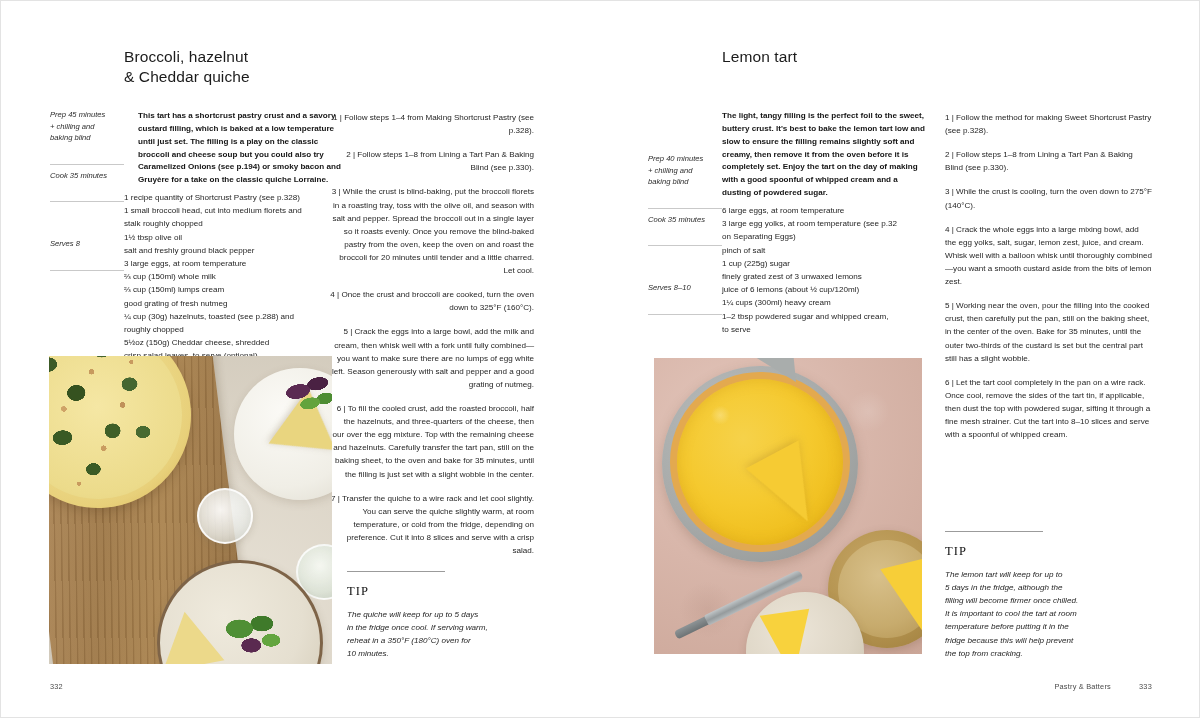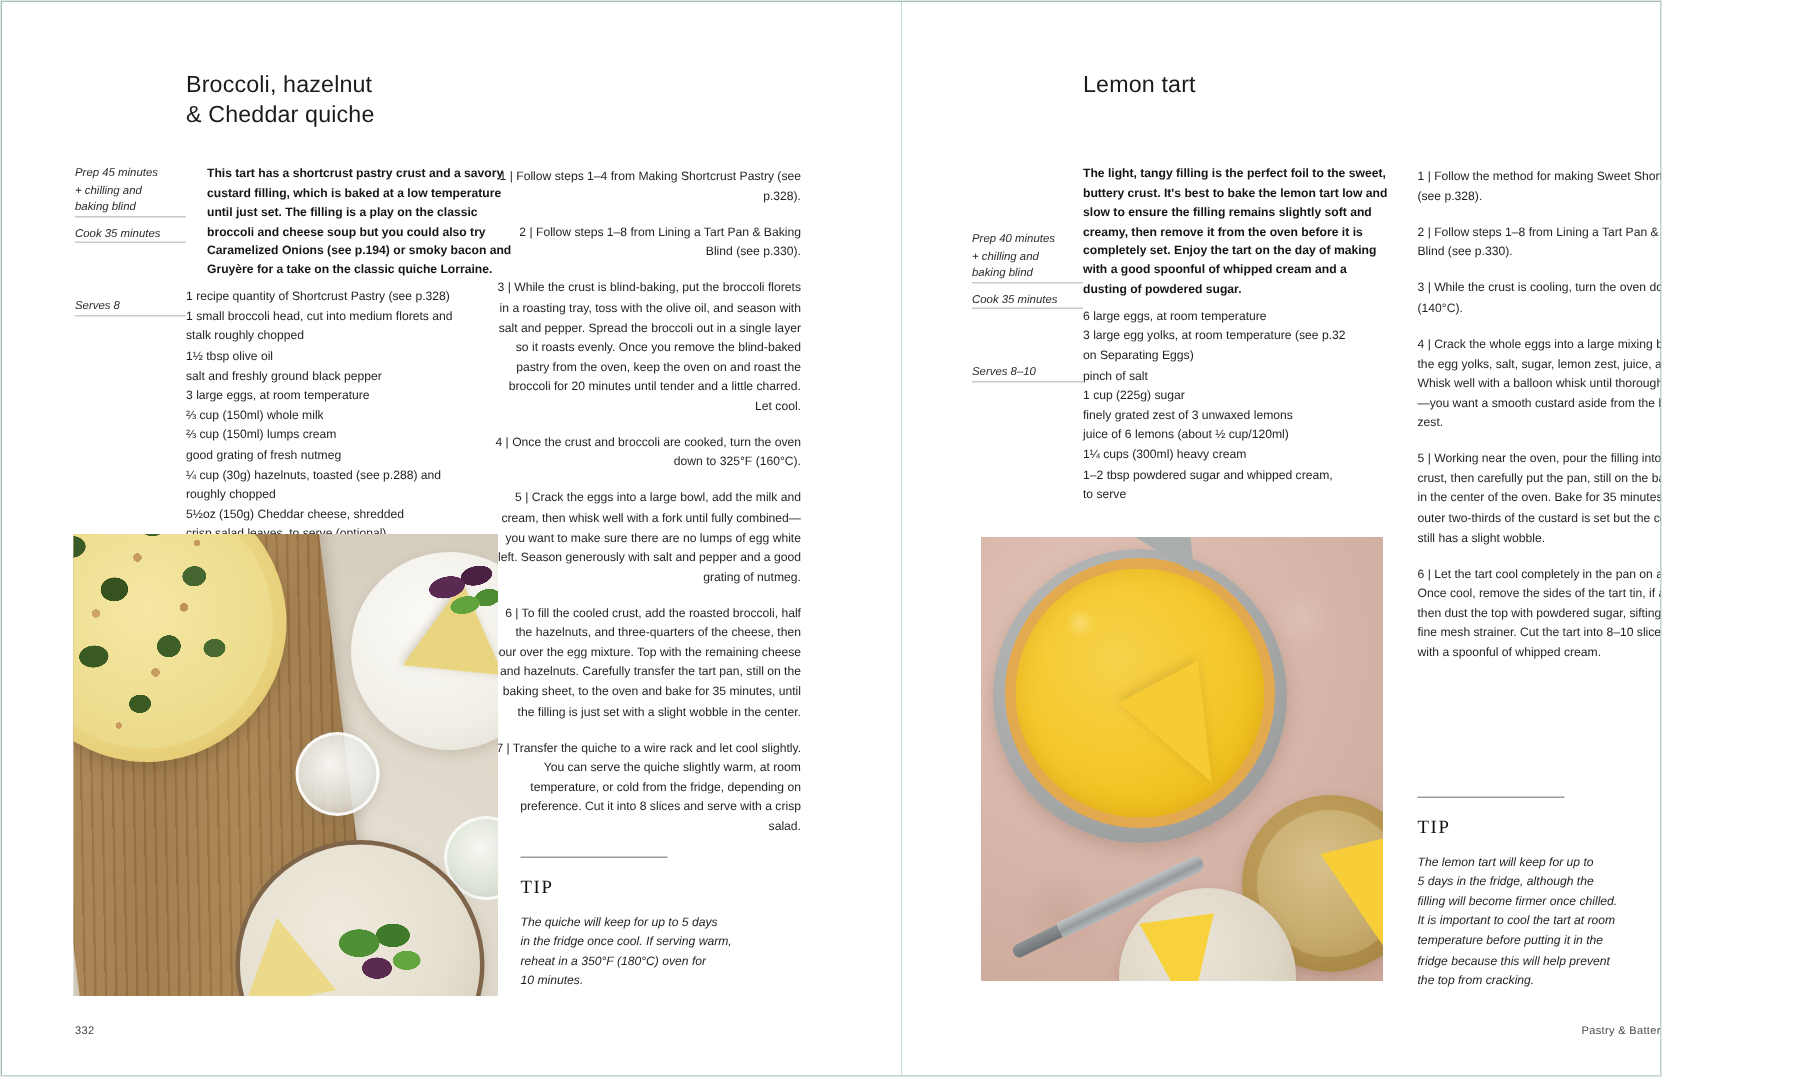--- a/index.html
+++ b/index.html
@@ -8,23 +8,23 @@
     padding: 0;
     background: #ffffff;
   }
   body {
     font-family: "Liberation Sans", sans-serif;
     -webkit-font-smoothing: antialiased;
   }
 
   .spread {
     position: relative;
-    width: 1108px;
+    width: 1200px;
     height: 718px;
-    background: #0f766e;
+    background: #737373;
     box-sizing: border-box;
     border: 1px solid #e3e3e3;
     overflow: hidden;
   }
 
   .page {
     position: absolute;
     top: 0;
     height: 718px;
     background: #ffffff;
@@ -49,21 +49,21 @@
   .meta {
     position: absolute;
     width: 74px;
     font-style: italic;
     font-size: 7.6px;
     line-height: 1.52;
     color: #2b2b2b;
   }
   .meta-left  { left: 49px;  top: 108px; }
   .meta-right { left: 647px; top: 108px; }
-  .meta-block { padding-bottom: 0; margin-bottom: 5px; border-bottom: 0.6px solid #c9c9c9; }
+  .meta-block { padding-bottom: 20px; margin-bottom: 5px; border-bottom: 0.6px solid #c9c9c9; }
   .meta-block:last-child { border-bottom: 0.6px solid #c9c9c9; margin-top: 36px; }
 
   
   .intro {
     position: absolute;
     width: 206px;
     font-size: 8.1px;
     line-height: 1.59;
     font-weight: 700;
     color: #151515;

